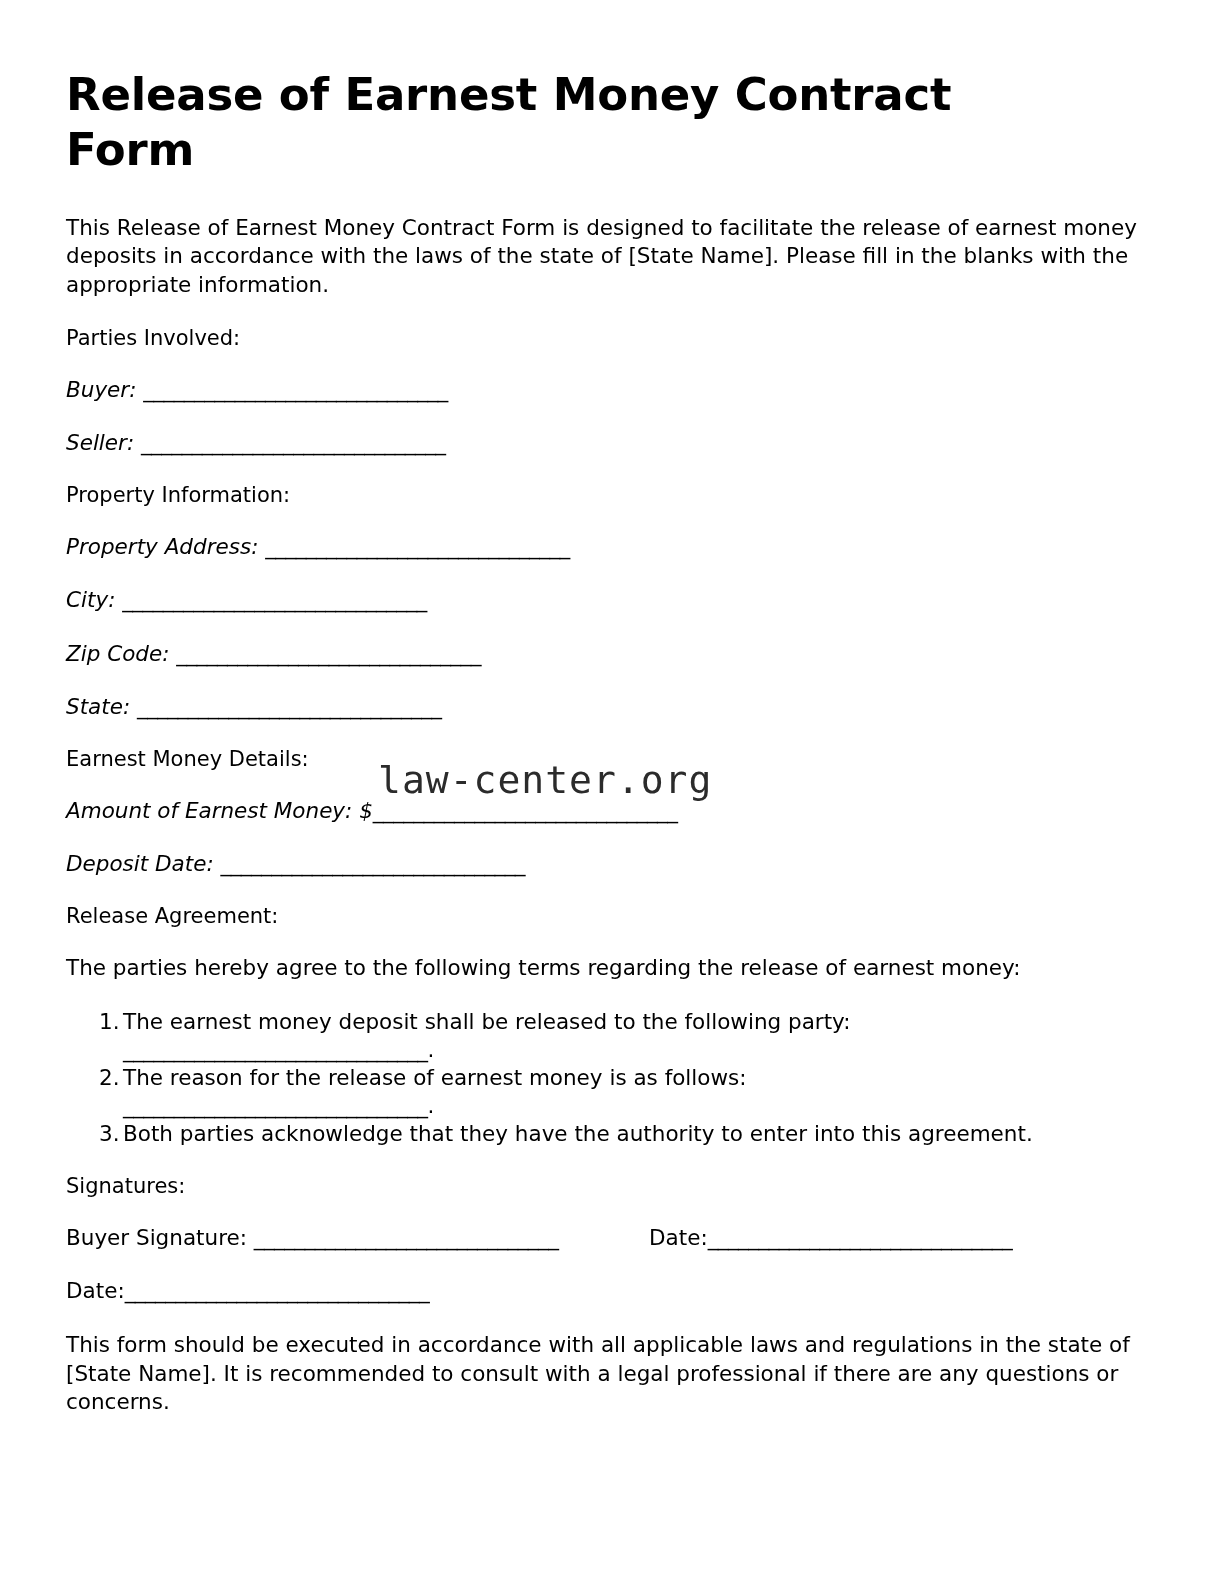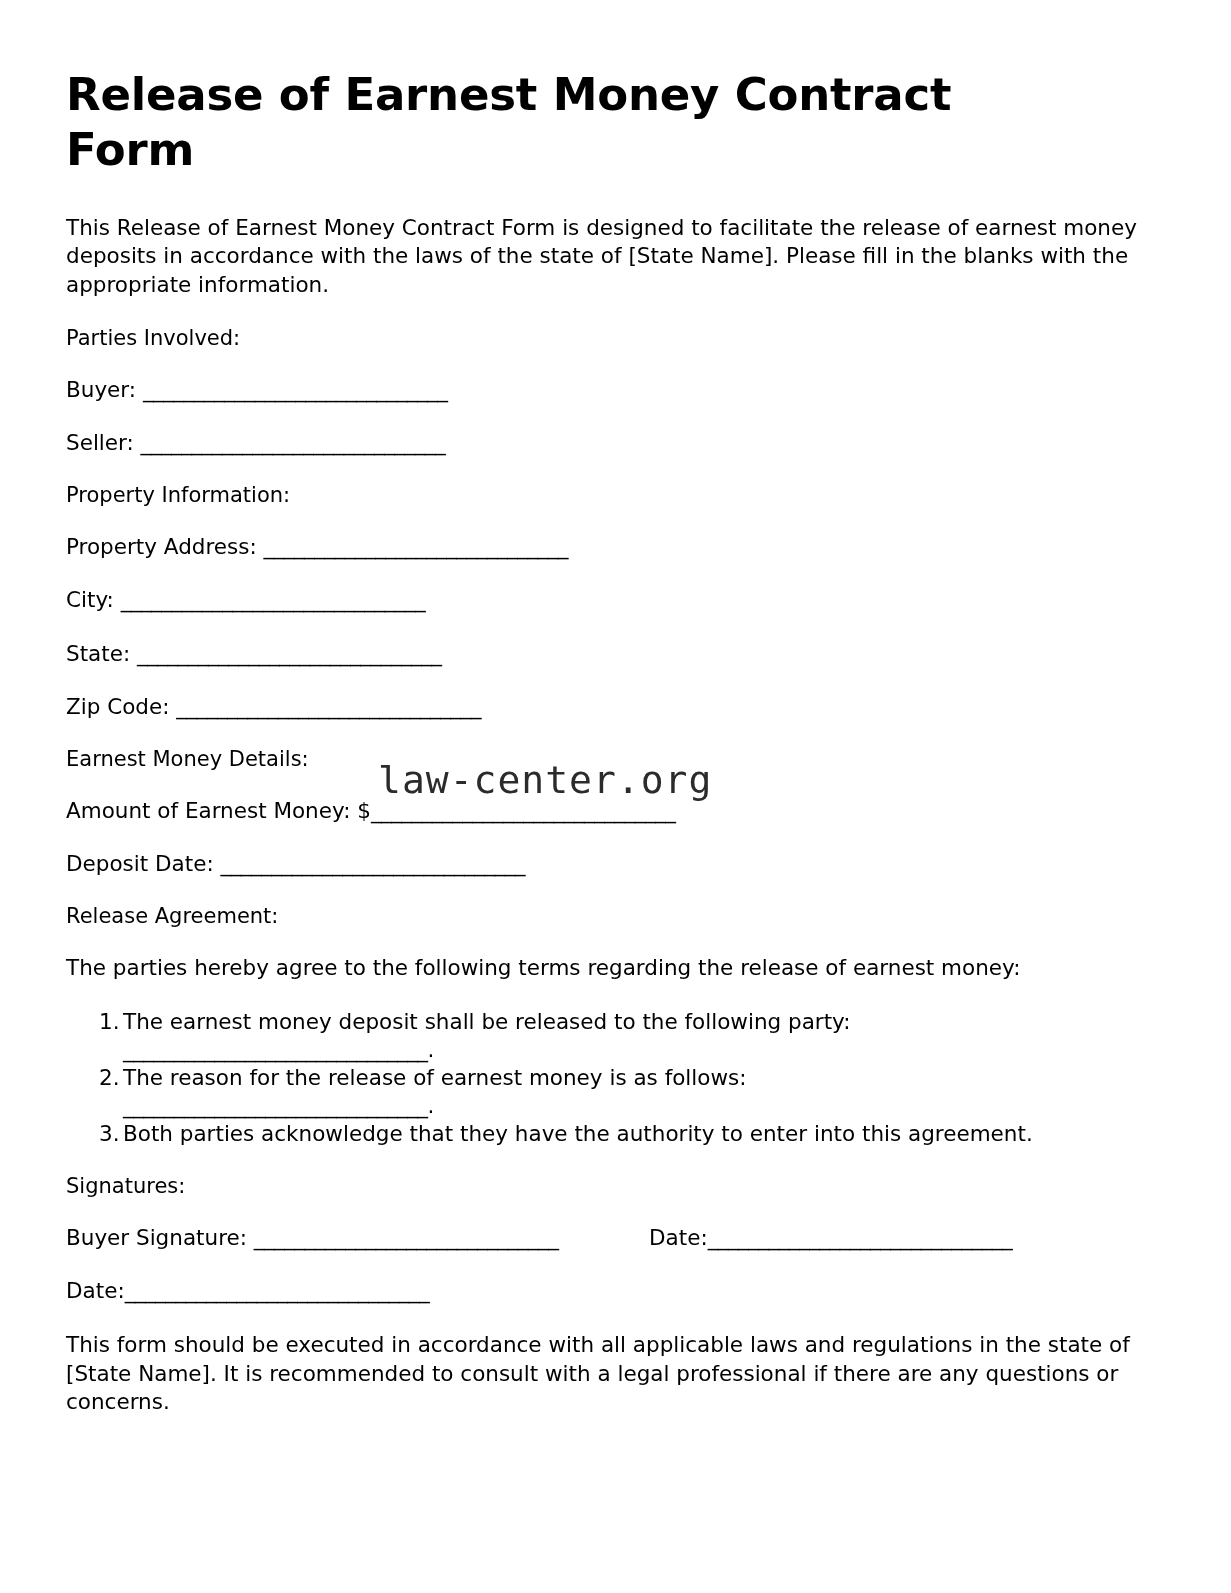--- a/index.html
+++ b/index.html
@@ -46,20 +46,21 @@
     font-weight: normal;
     margin: 0 0 26px 0;
     position: relative;
   }
 
   .field-row {
     font-size: 21.5px;
     line-height: 1.28;
     margin: 16px 0 26px 0;
     white-space: nowrap;
+    font-style: italic;
   }
 
   .blank {
     letter-spacing: -0.6px;
     font-family: "DejaVu Sans", sans-serif;
   }
 
   .watermark {
     position: absolute;
     left: 378px;
@@ -128,23 +129,23 @@
   <div class="field-row"><span>Buyer: </span><span class="blank">______________________________</span></div>
 
   <div class="field-row"><span>Seller: </span><span class="blank">______________________________</span></div>
 
   <h2 class="section-heading">Property Information:</h2>
 
   <div class="field-row"><span>Property Address: </span><span class="blank">______________________________</span></div>
 
   <div class="field-row"><span>City: </span><span class="blank">______________________________</span></div>
 
+  <div class="field-row"><span>Zip Code: </span><span class="blank">______________________________</span></div>
+
   <div class="field-row"><span>State: </span><span class="blank">______________________________</span></div>
-
-  <div class="field-row"><span>Zip Code: </span><span class="blank">______________________________</span></div>
 
   <h2 class="section-heading">Earnest Money Details:</h2>
 
   <div class="field-row"><span>Amount of Earnest Money: $</span><span class="blank">______________________________</span></div>
 
   <div class="field-row"><span>Deposit Date: </span><span class="blank">______________________________</span></div>
 
   <h2 class="section-heading">Release Agreement:</h2>
 
   <p class="para">The parties hereby agree to the following terms regarding the release of earnest money:</p>

